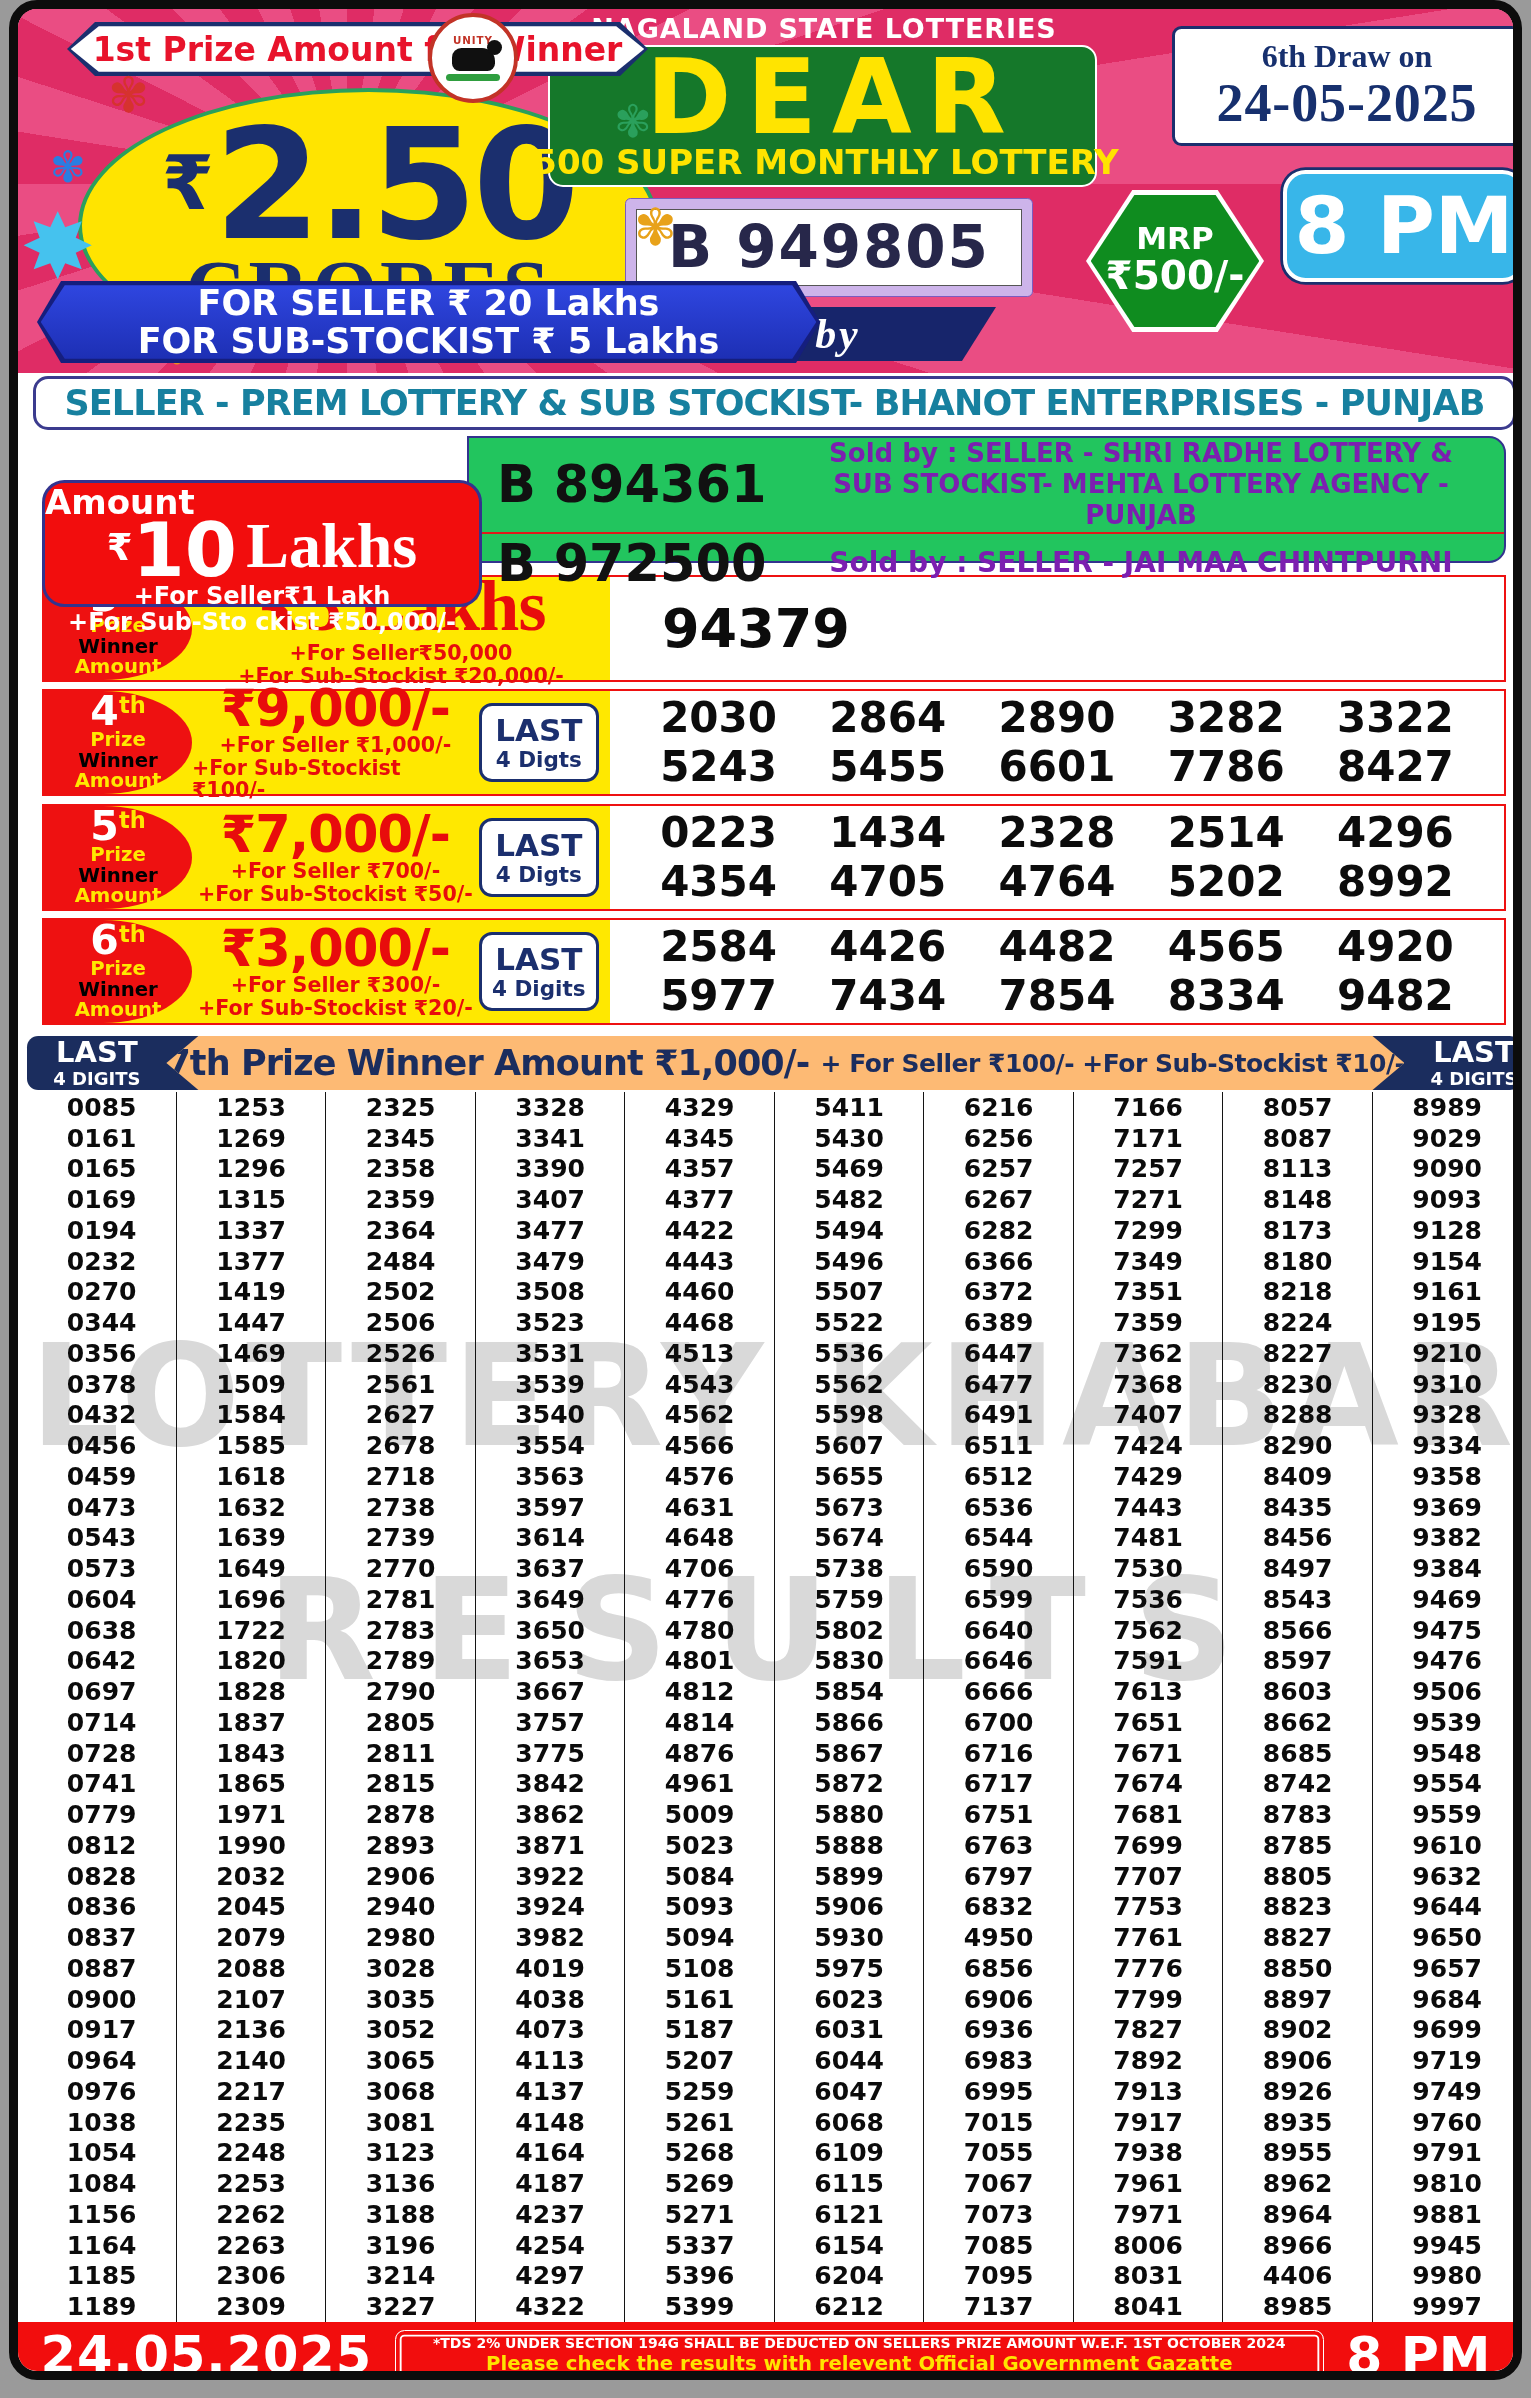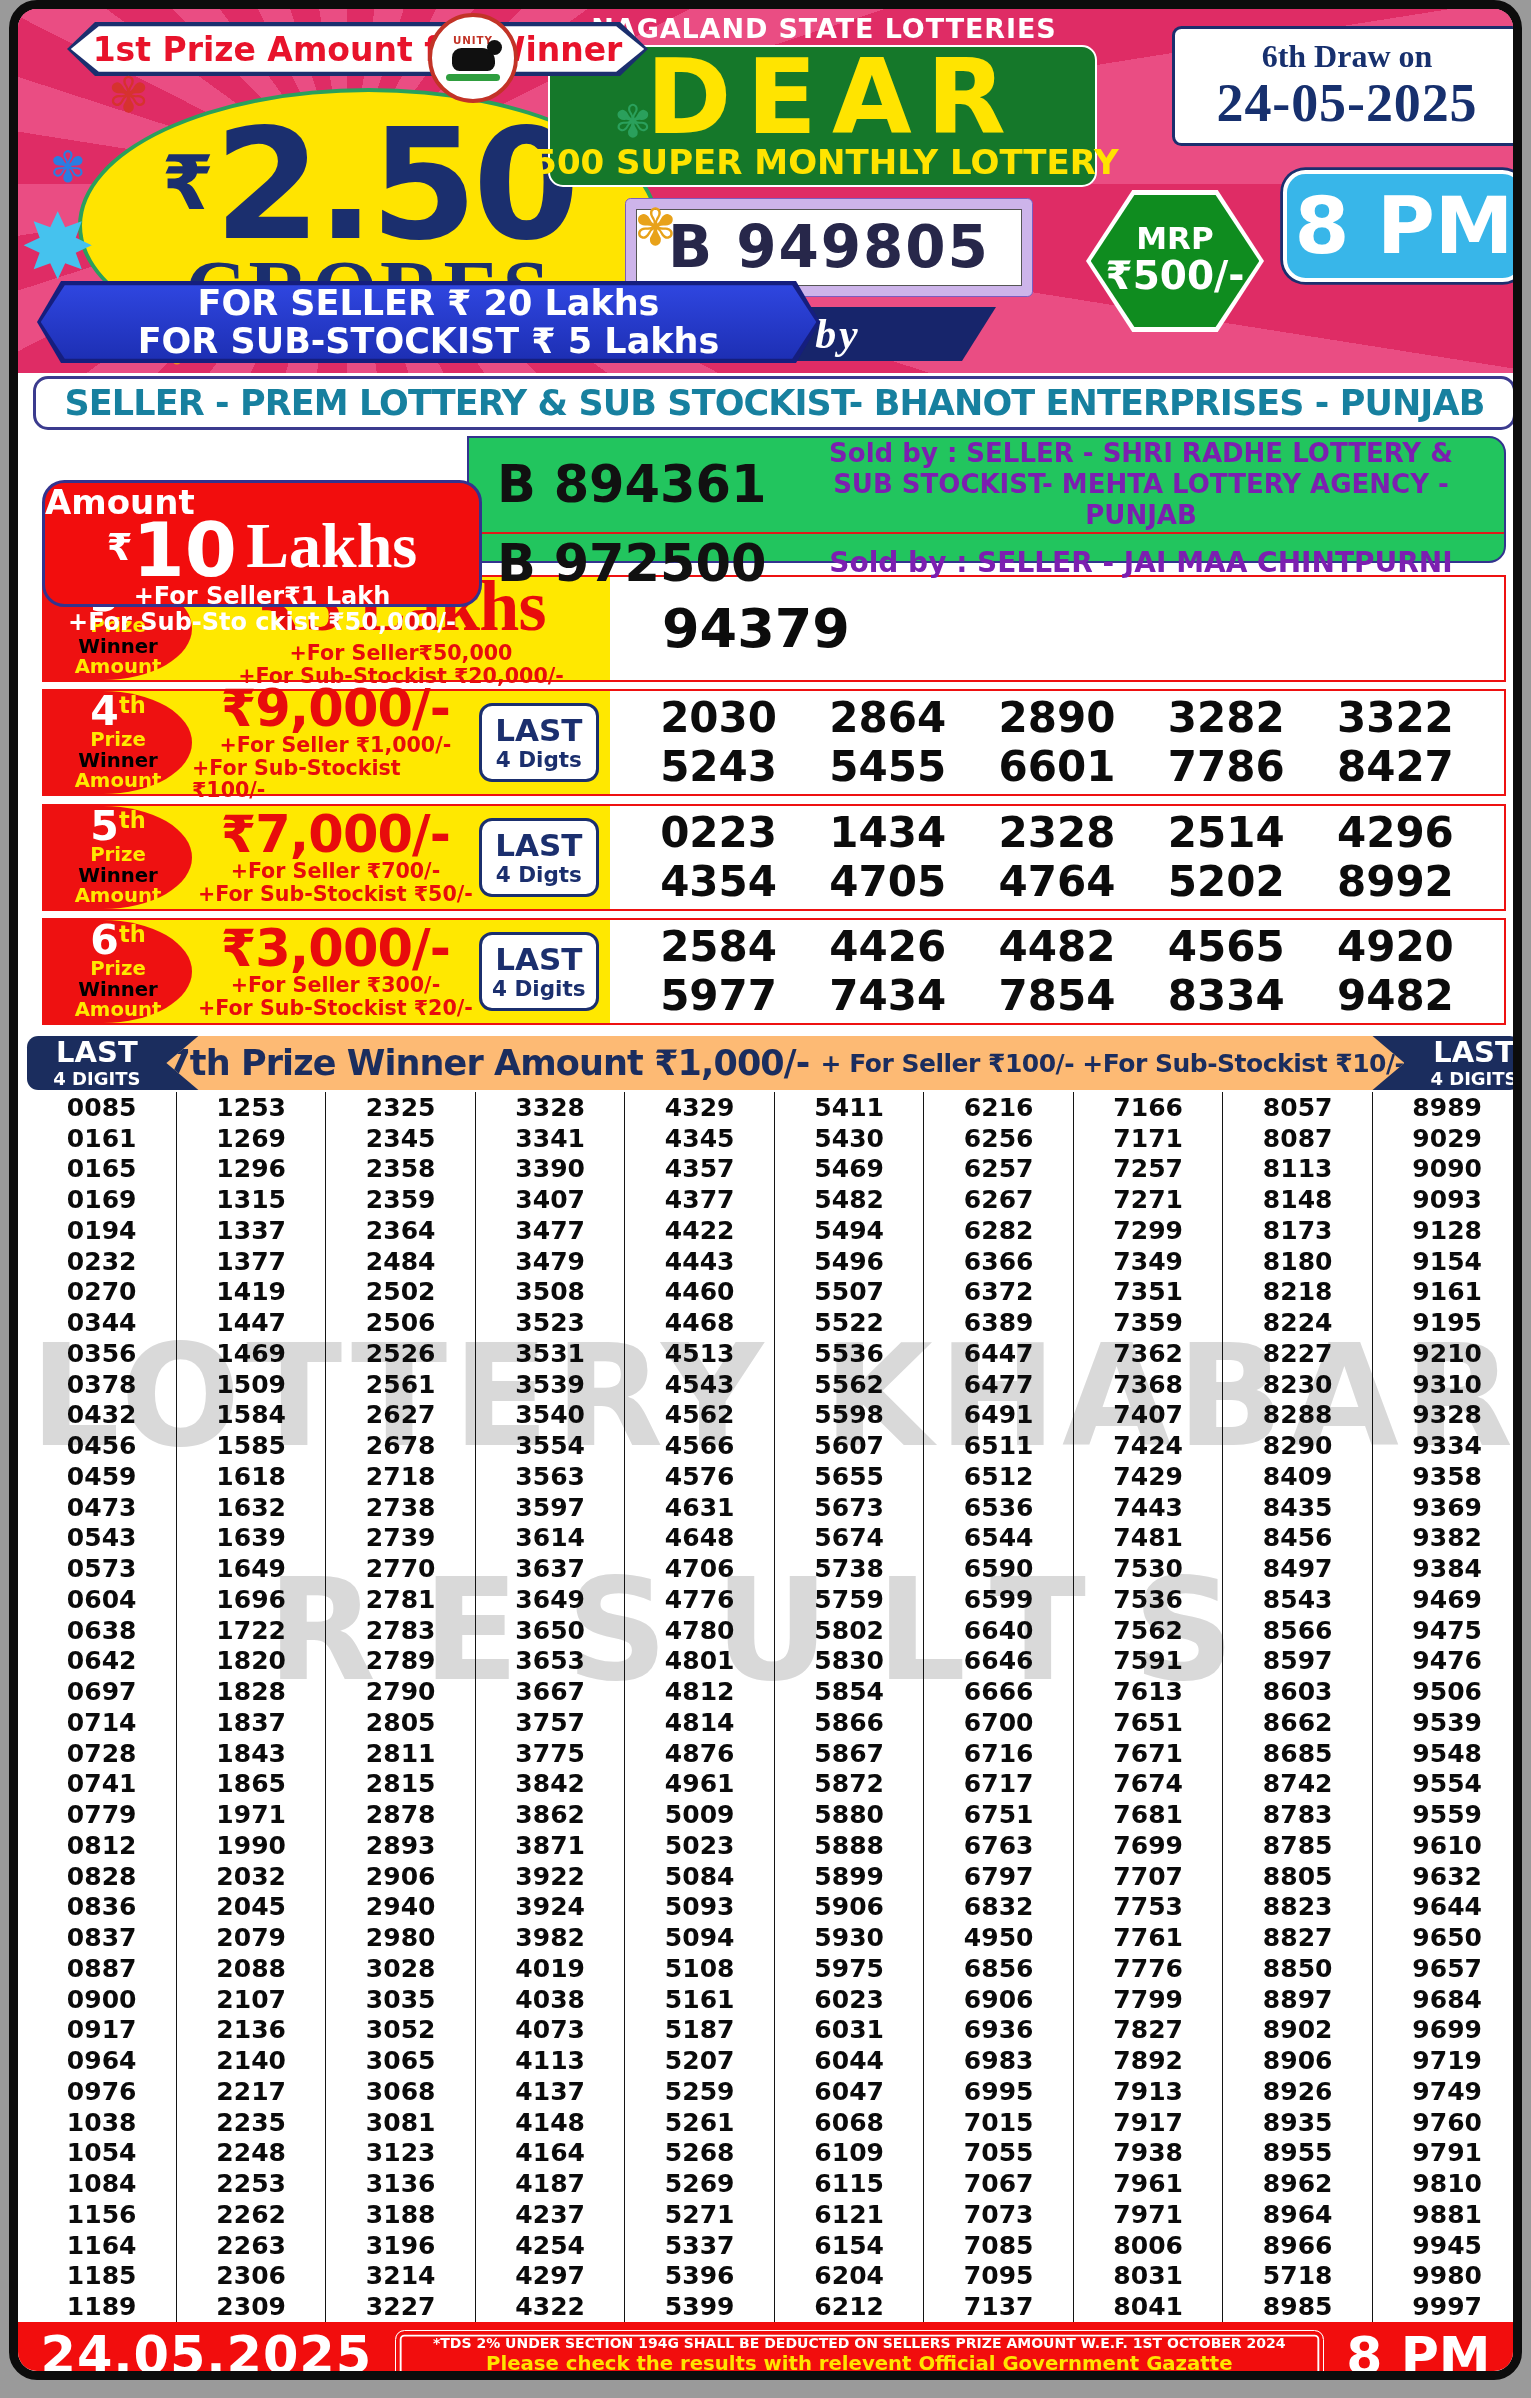--- a/index.html
+++ b/index.html
@@ -785,21 +785,21 @@
           <div class="cell">8850</div>
           <div class="cell">8897</div>
           <div class="cell">8902</div>
           <div class="cell">8906</div>
           <div class="cell">8926</div>
           <div class="cell">8935</div>
           <div class="cell">8955</div>
           <div class="cell">8962</div>
           <div class="cell">8964</div>
           <div class="cell">8966</div>
-          <div class="cell">5718</div>
+          <div class="cell">4406</div>
           <div class="cell">8985</div>
         </div>
         <div class="tcol">
           <div class="cell">8989</div>
           <div class="cell">9029</div>
           <div class="cell">9090</div>
           <div class="cell">9093</div>
           <div class="cell">9128</div>
           <div class="cell">9154</div>
           <div class="cell">9161</div>

